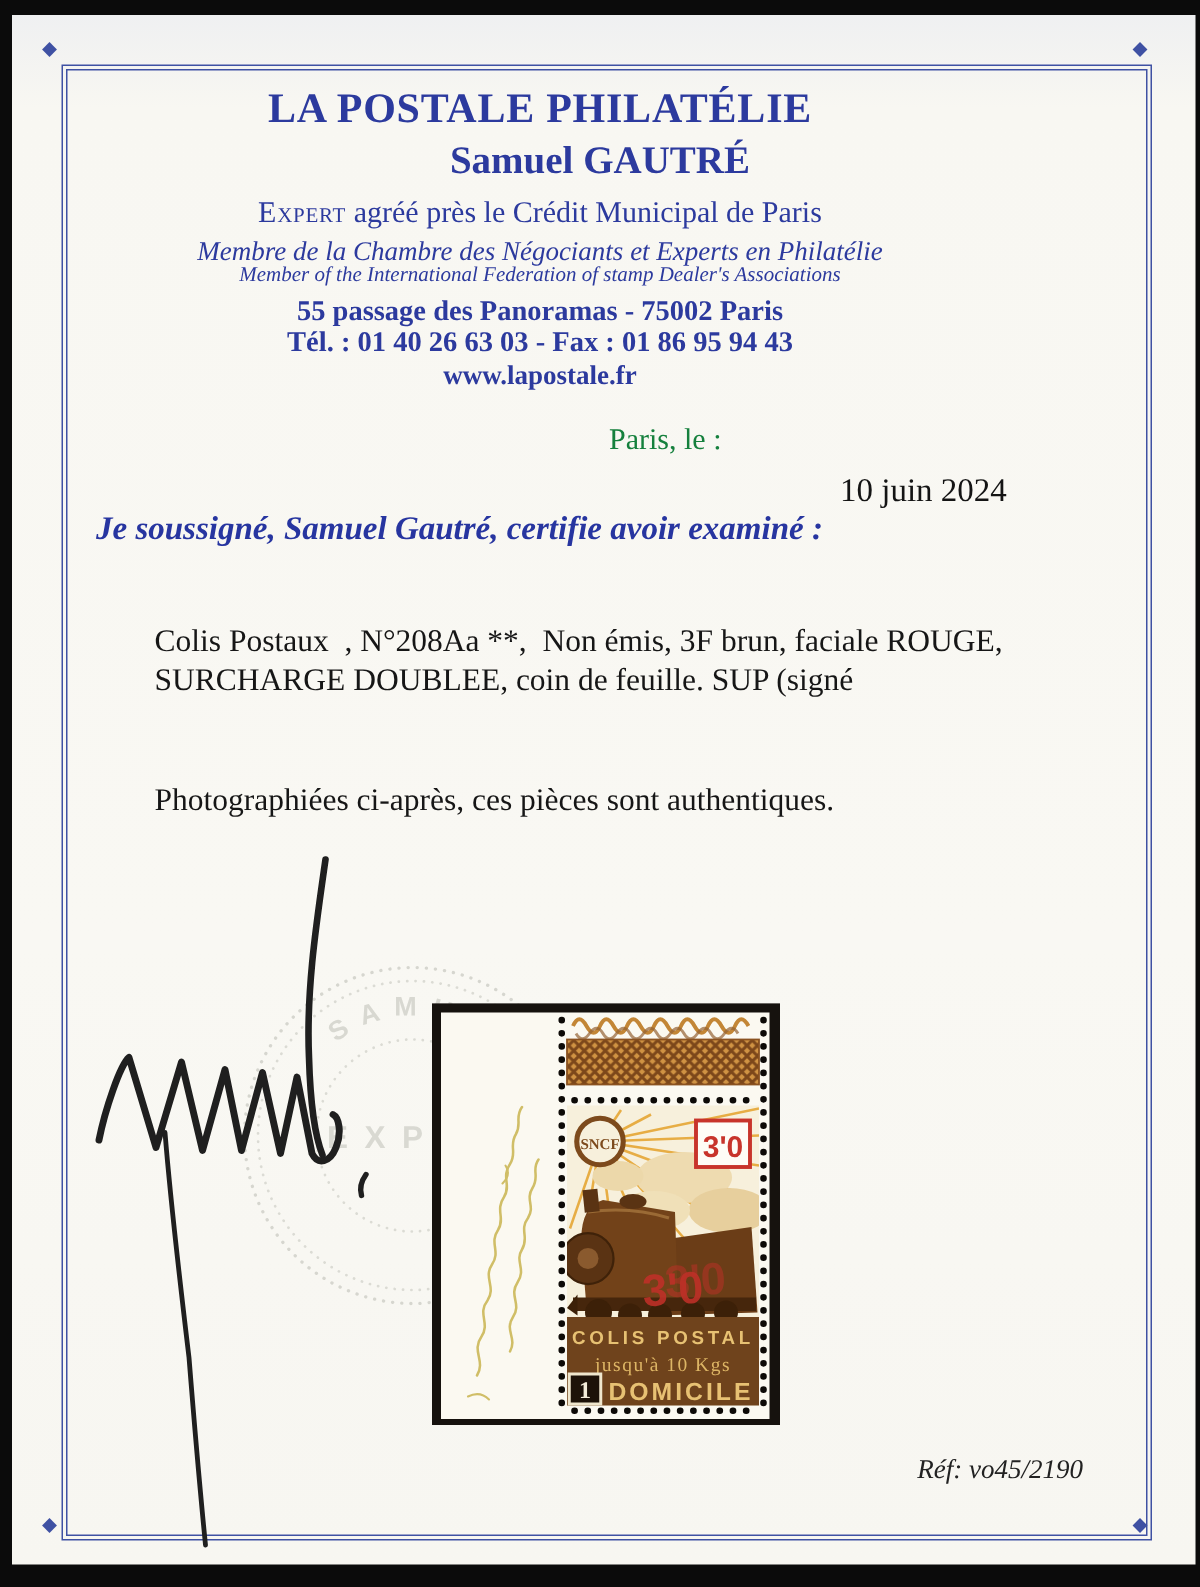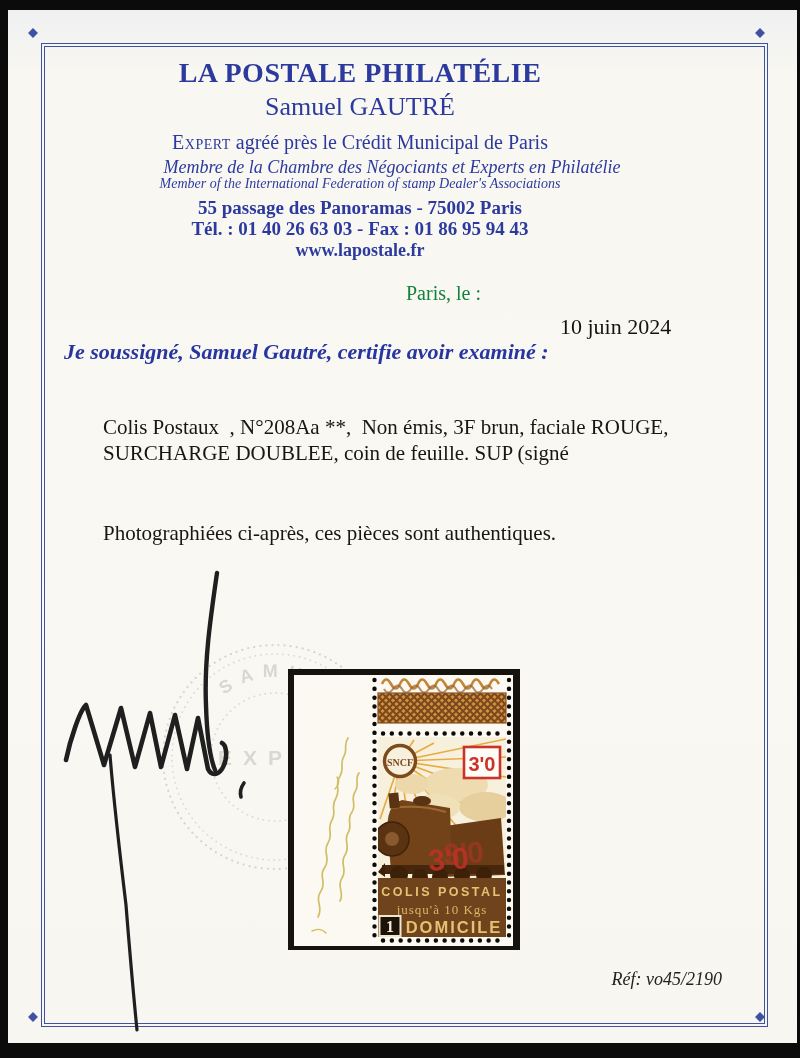--- a/index.html
+++ b/index.html
@@ -15,24 +15,24 @@
   .frame{
     position:absolute;left:33px;top:33px;width:727px;height:984px;
     border:4px double #3f51a3;box-sizing:border-box;
   }
   .corner{
     position:absolute;width:7px;height:7px;background:#3f51a3;
     transform:translate(-50%,-50%) rotate(45deg);
   }
   .hdr{position:absolute;left:0;width:720px;text-align:center;color:#2c3a9e;}
   .t-company{top:57px;font-size:28px;font-weight:bold;letter-spacing:.5px;}
-  .t-name{top:92px;font-size:26px;font-weight:normal;}
+  .t-name{top:92px;font-size:26px;font-weight:bold;margin-left:40px;}
   .t-expert{top:131px;font-size:20px;}
   .t-expert .sc{font-variant:small-caps;letter-spacing:.5px;}
-  .t-membre{top:157px;font-size:18px;font-style:italic;padding-left:32px;}
+  .t-membre{top:157px;font-size:18px;font-style:italic;}
   .t-member{top:176px;font-size:14px;font-style:italic;}
   .t-addr{top:197px;font-size:19px;font-weight:bold;}
   .t-tel{top:218px;font-size:19px;font-weight:bold;}
   .t-www{top:240px;font-size:18px;font-weight:bold;}
   .t-parisle{position:absolute;left:406px;top:282px;font-size:20px;color:#15803d;}
   .t-date{position:absolute;left:560px;top:314px;font-size:22px;color:#141414;}
   .t-attest{position:absolute;left:64px;top:339px;font-size:22px;font-weight:bold;font-style:italic;color:#2735a0;}
   .t-desc{position:absolute;left:103px;top:414px;width:630px;font-size:21px;line-height:26px;color:#161616;}
   .t-desc div{white-space:pre-wrap;}
   .t-photo{position:absolute;left:103px;top:521px;font-size:21px;color:#161616;}

